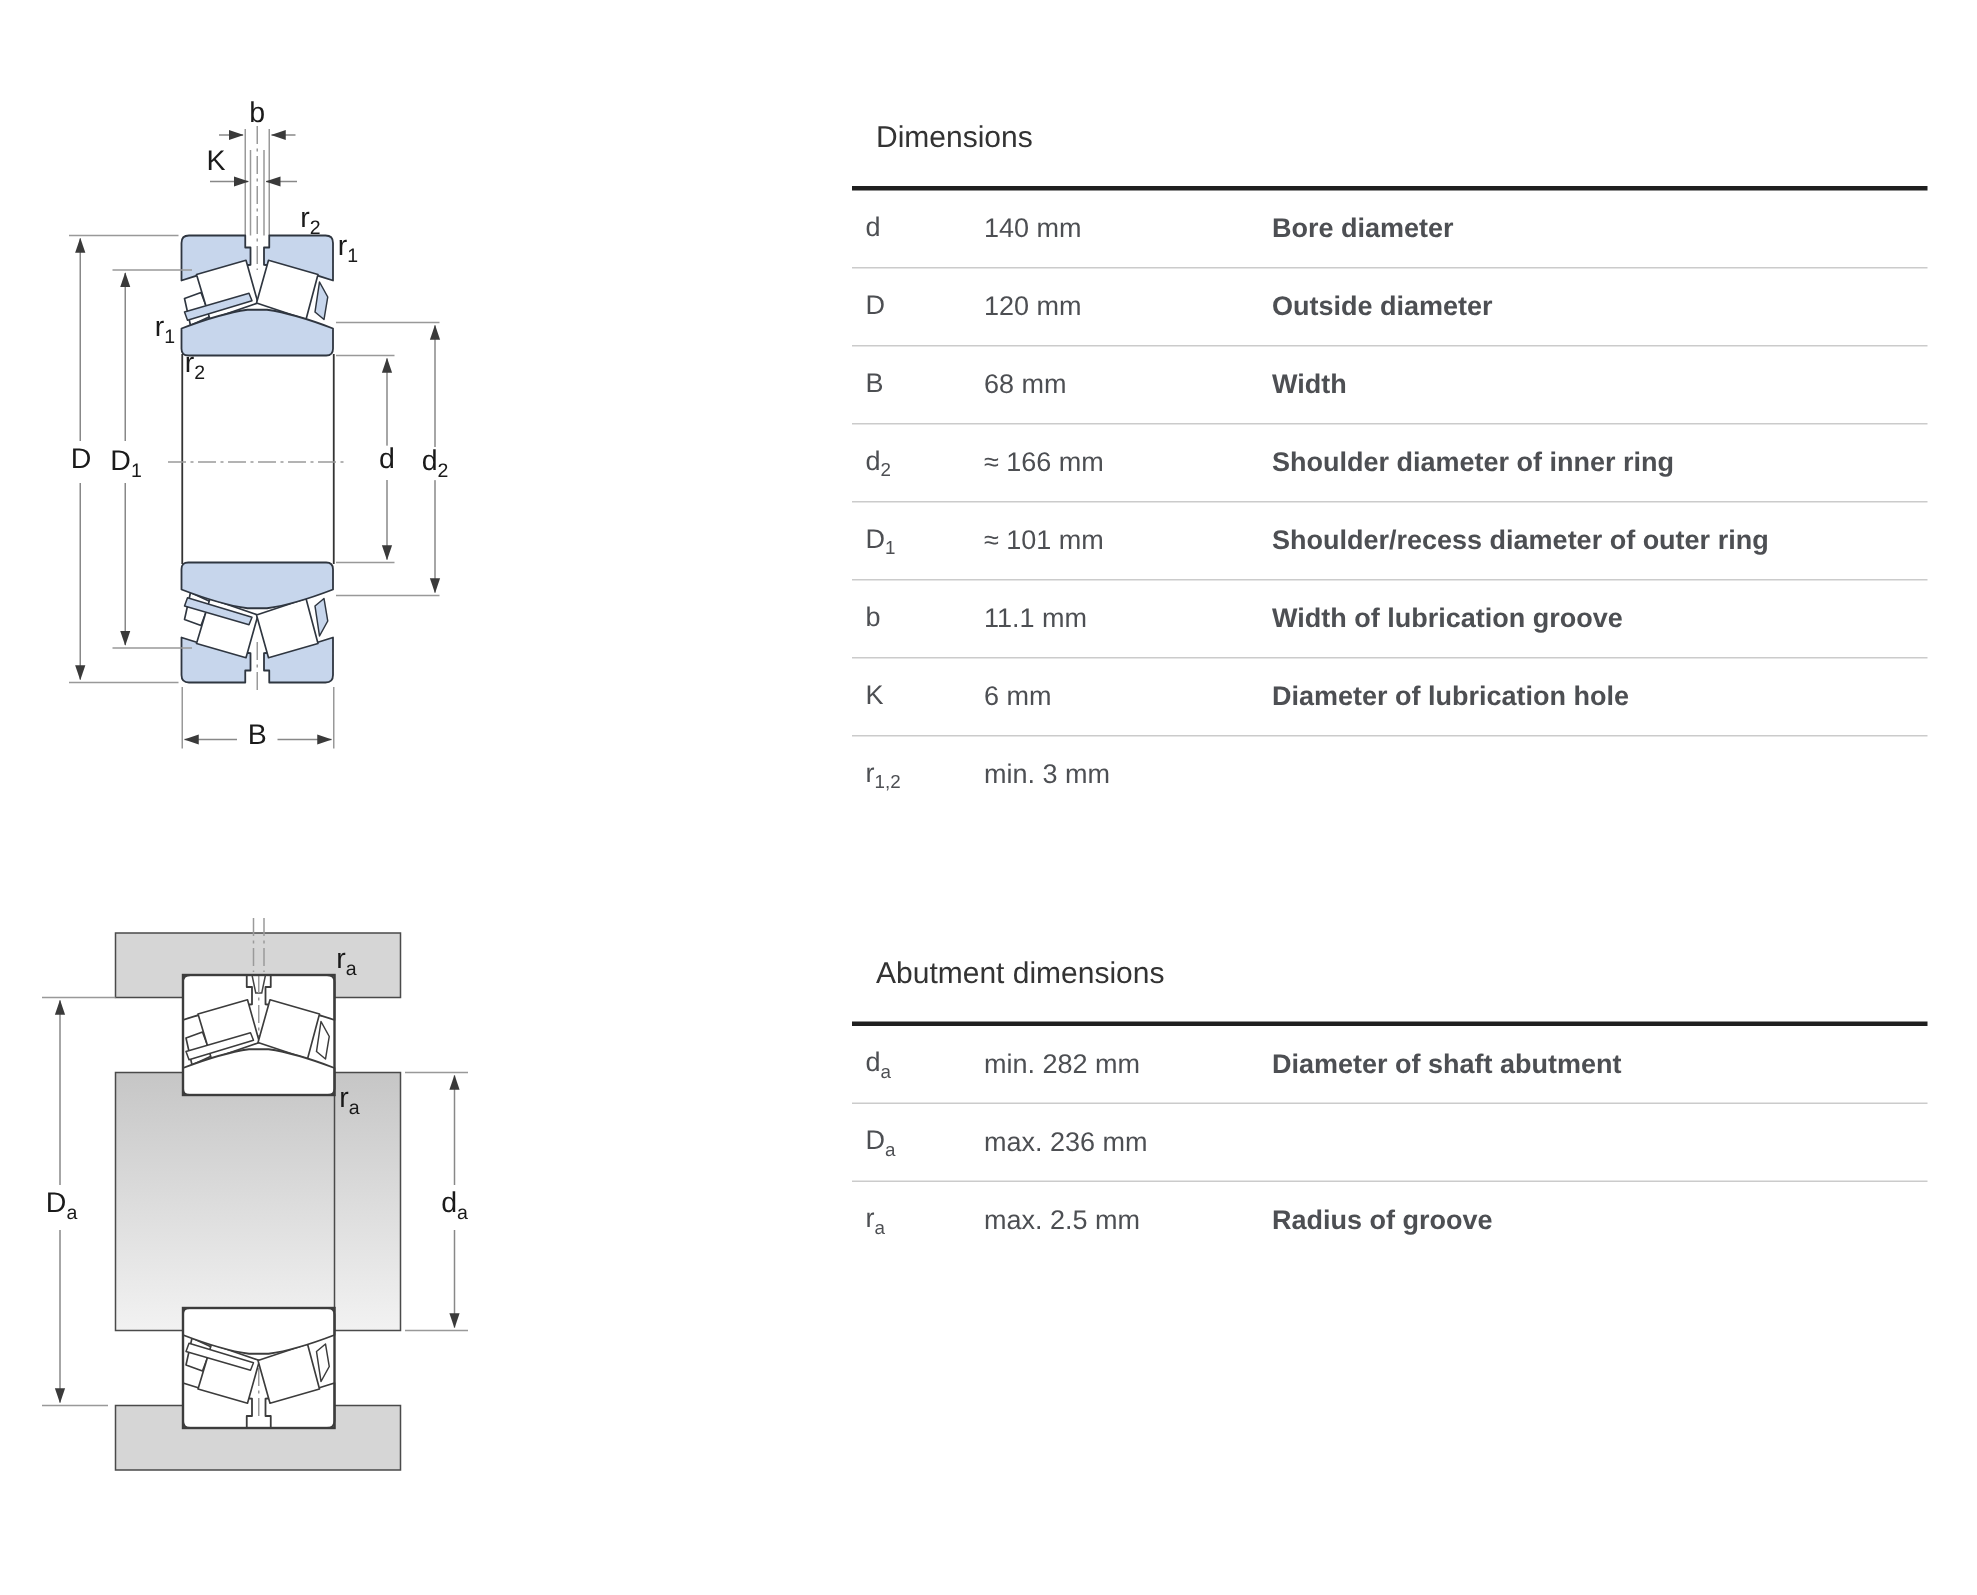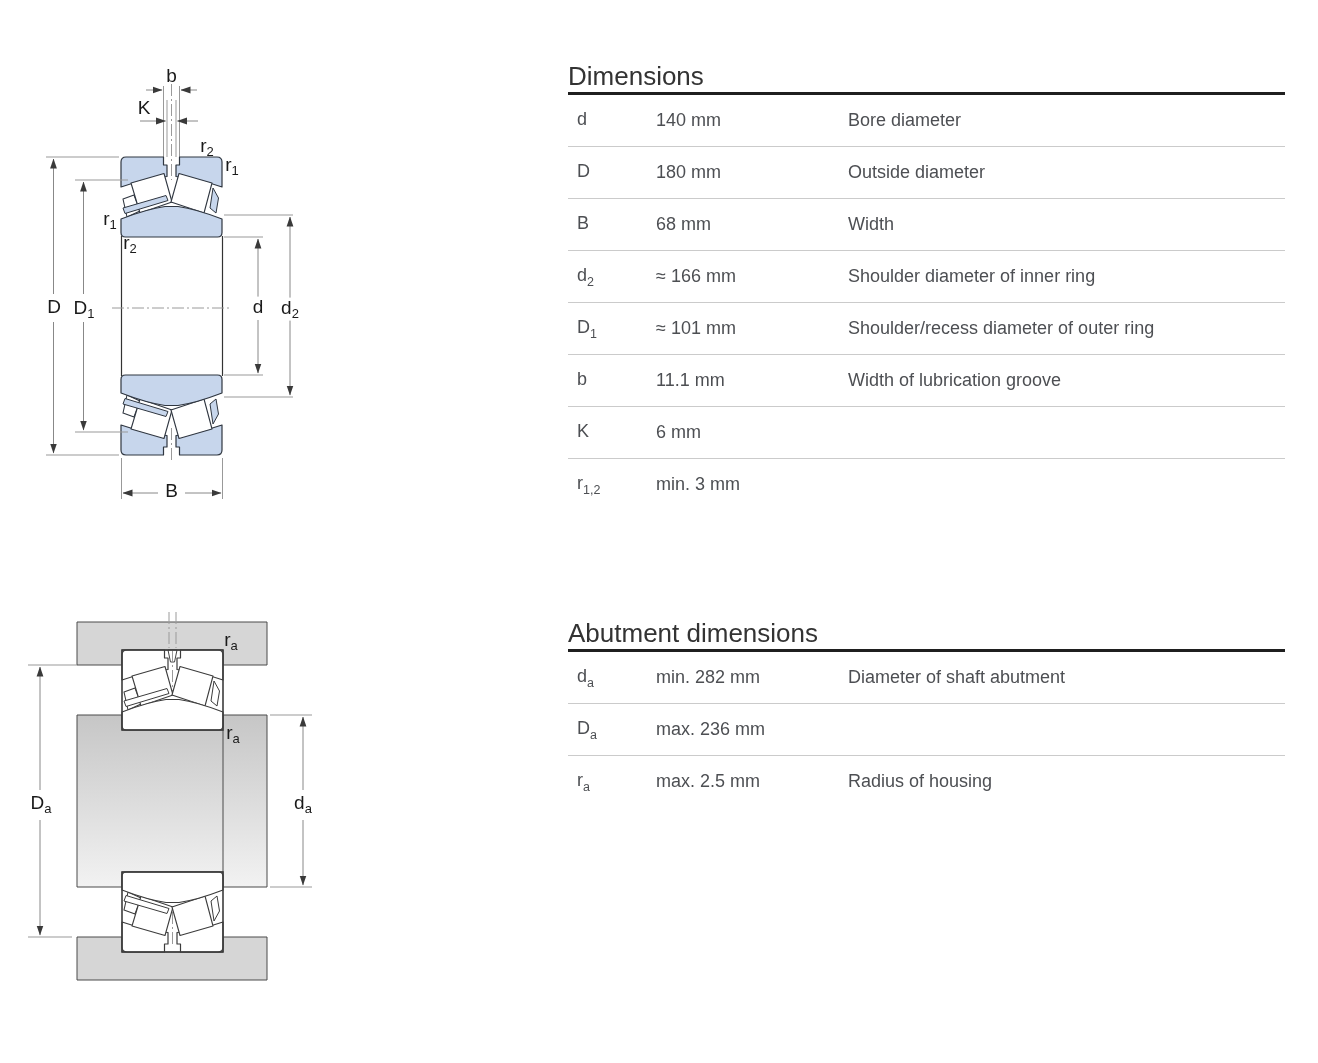--- a/index.html
+++ b/index.html
@@ -20,30 +20,30 @@
   .edge   {stroke:#333333;stroke-width:1.2;}
 
   
   .fig-label{position:absolute;transform:translate(-50%,-50%);font-size:19px;color:#1a1a1a;
              line-height:1;white-space:nowrap;background:#fff;padding:0 3px;}
   .fig-label.nobg{background:transparent;padding:0;}
   .fig-label sub{font-size:13px;}
 
   
   .tbl{position:absolute;left:568px;width:717px;}
-  .tbl h2{margin:0;font-size:26px;font-weight:400;color:#333333;line-height:32px;}
+  .tbl h2{margin:16px;font-size:20px;font-weight:400;color:#333333;line-height:32px;}
   .rule{height:3px;background:#1f1f1f;}
   .tbl .rows{}
   .trow{display:flex;align-items:center;height:51px;border-bottom:1px solid #cbcbcb;
         font-size:18px;color:#4d4f53;}
   .trow.last{border-bottom:none;}
   .c-sym{width:79px;padding-left:9px;flex:0 0 auto;}
   .c-sym sub{font-size:12.5px;}
   .c-val{width:192px;flex:0 0 auto;}
-  .c-desc{flex:1 1 auto;}
+  .c-desc{flex:1 1 auto;font-weight:bold;}
   .hgap1{margin-bottom:25px;}
   .hgap2{margin-bottom:23px;}
 </style>
 </head>
 <body>
 
 <div class="canvas">
 
   <svg width="560" height="1063" viewBox="0 0 560 1063">
     <defs>
@@ -190,21 +190,21 @@
     <h2 class="hgap1">Dimensions</h2>
     <div class="rule"></div>
     <div class="rows">
       <div class="trow">
         <span class="c-sym"><span>d</span><sub></sub></span>
         <span class="c-val">140 mm</span>
         <span class="c-desc">Bore diameter</span>
       </div>
       <div class="trow">
         <span class="c-sym"><span>D</span><sub></sub></span>
-        <span class="c-val">180 mm</span>
+        <span class="c-val">120 mm</span>
         <span class="c-desc">Outside diameter</span>
       </div>
       <div class="trow">
         <span class="c-sym"><span>B</span><sub></sub></span>
         <span class="c-val">68 mm</span>
         <span class="c-desc">Width</span>
       </div>
       <div class="trow">
         <span class="c-sym"><span>d</span><sub>2</sub></span>
         <span class="c-val">≈ 166 mm</span>
@@ -216,20 +216,21 @@
         <span class="c-desc">Shoulder/recess diameter of outer ring</span>
       </div>
       <div class="trow">
         <span class="c-sym"><span>b</span><sub></sub></span>
         <span class="c-val">11.1 mm</span>
         <span class="c-desc">Width of lubrication groove</span>
       </div>
       <div class="trow">
         <span class="c-sym"><span>K</span><sub></sub></span>
         <span class="c-val">6 mm</span>
+        <span class="c-desc">Diameter of lubrication hole</span>
       </div>
       <div class="trow last">
         <span class="c-sym"><span>r</span><sub>1,2</sub></span>
         <span class="c-val">min. 3 mm</span>
       </div>
     </div>
   </section>
 
   <section class="tbl" style="top:617px">
     <h2 class="hgap2">Abutment dimensions</h2>
@@ -240,18 +241,18 @@
         <span class="c-val">min. 282 mm</span>
         <span class="c-desc">Diameter of shaft abutment</span>
       </div>
       <div class="trow">
         <span class="c-sym"><span>D</span><sub>a</sub></span>
         <span class="c-val">max. 236 mm</span>
       </div>
       <div class="trow last">
         <span class="c-sym"><span>r</span><sub>a</sub></span>
         <span class="c-val">max. 2.5 mm</span>
-        <span class="c-desc">Radius of housing</span>
+        <span class="c-desc">Radius of groove</span>
       </div>
     </div>
   </section>
 
 </div>
 
 </body></html>

